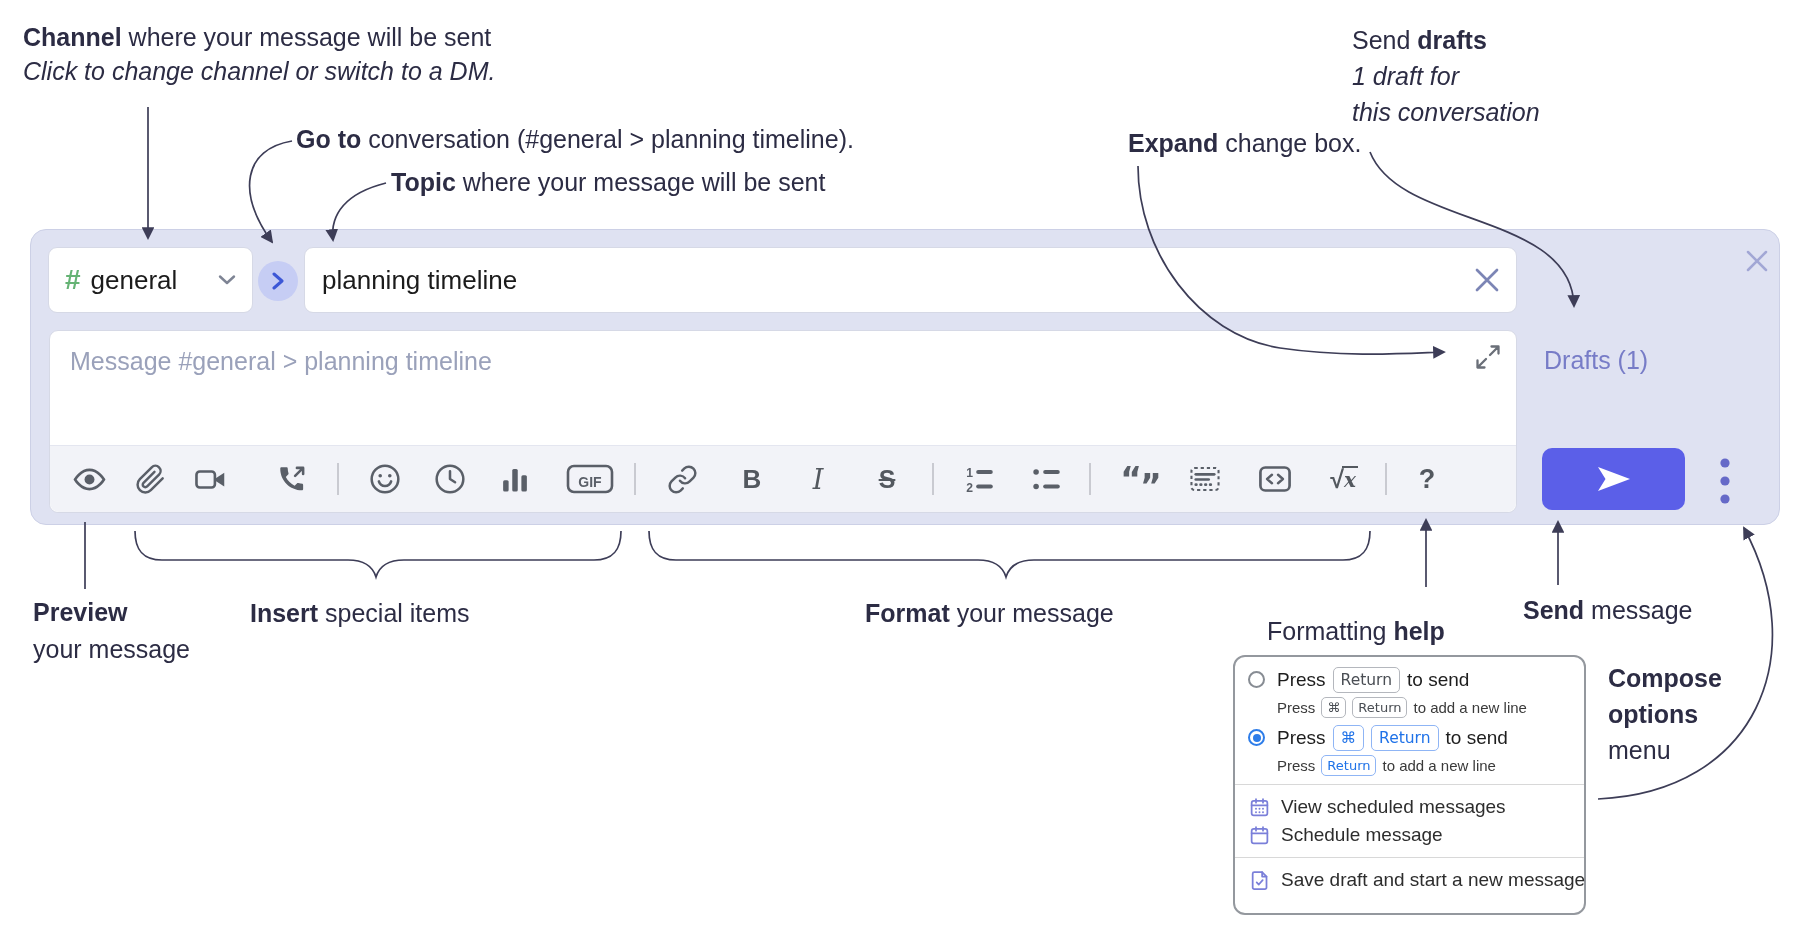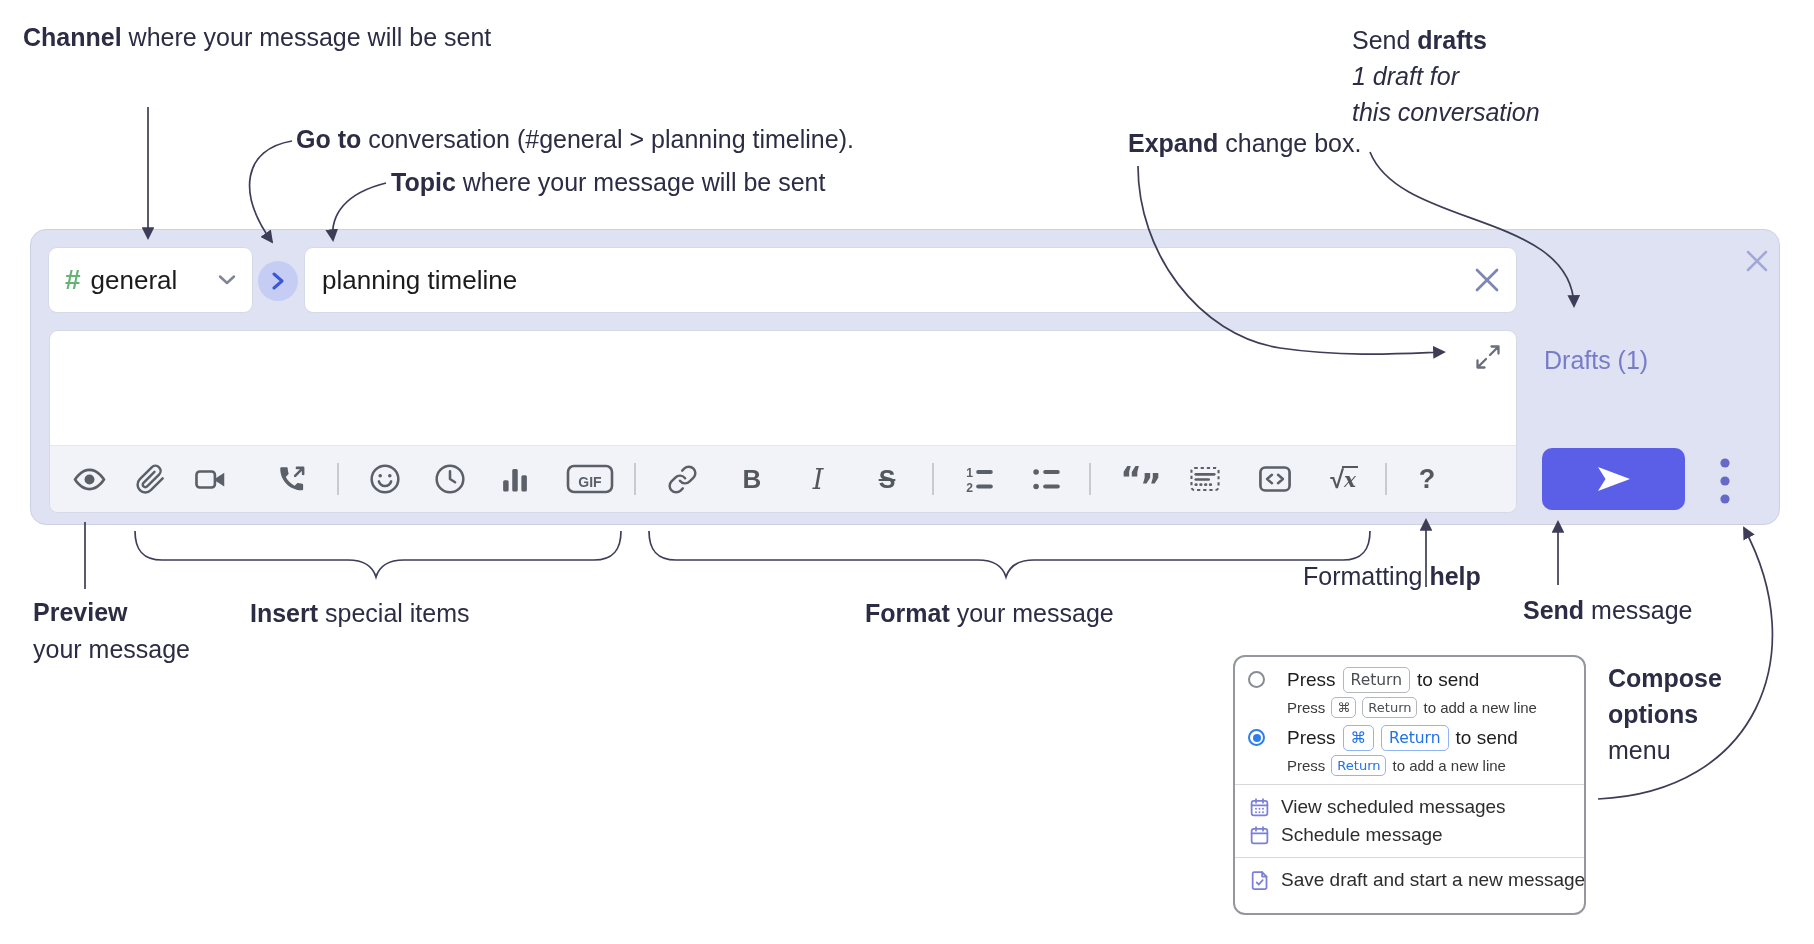--- a/index.html
+++ b/index.html
@@ -10,21 +10,21 @@
   .ann b{font-weight:700;}
   .ann .it{font-style:italic;}
   #ann-channel{left:23px;top:20px;}
   #ann-goto{left:296px;top:122px;}
   #ann-topic{left:391px;top:165px;text-align:right;}
   #ann-expand{left:1128px;top:126px;}
   #ann-drafts{left:1352px;top:22px;line-height:36px;}
   #ann-preview{left:33px;top:594px;line-height:37px;}
   #ann-insert{left:250px;top:596px;}
   #ann-format{left:865px;top:596px;}
-  #ann-help{left:1267px;top:559px;margin-left:36px;}
+  #ann-help{left:1267px;top:614px;}
   #ann-send{left:1523px;top:593px;}
   #ann-compose-opts{left:1608px;top:660px;line-height:36px;}
   
   #overlay{position:absolute;left:0;top:0;width:1814px;height:944px;pointer-events:none;z-index:50;}
   
   #compose{position:absolute;left:30px;top:229px;width:1750px;height:296px;background:#dfe2f2;
            border:1px solid #ccd0e6;border-radius:16px;box-sizing:border-box;}
   #channel-pill{position:absolute;left:17px;top:17px;width:205px;height:66px;background:#fff;
            border:1px solid #d6d9e6;border-radius:9px;box-sizing:border-box;display:flex;
            align-items:center;padding:0 16px;cursor:pointer;}
@@ -63,21 +63,21 @@
   .glyph-math .rx{font-family:"DejaVu Serif",serif;font-style:italic;font-size:20px;font-weight:600;
            border-top:2.4px solid #53585f;padding:0 2px;margin-left:-2px;}
   #drafts-link{position:absolute;left:1513px;top:116px;font-size:25px;color:#777cc7;cursor:pointer;}
   #send-btn{position:absolute;left:1511px;top:218px;width:143px;height:62px;background:#5b5fe8;
            border-radius:10px;display:flex;align-items:center;justify-content:center;cursor:pointer;}
   #compose-opts-btn{position:absolute;left:1682px;top:226px;width:24px;height:50px;display:flex;
            align-items:center;justify-content:center;cursor:pointer;}
   
   #popup{position:absolute;left:1233px;top:655px;width:353px;height:260px;background:#fff;
          border:2px solid #94989e;border-radius:12px;box-sizing:border-box;padding:10px 13px 8px 13px;z-index:10;}
-  .opt-row{display:flex;gap:22px;margin-bottom:7px;cursor:pointer;}
+  .opt-row{display:flex;gap:12px;margin-bottom:7px;cursor:pointer;}
   .radio{width:17px;height:17px;border:2px solid #878c93;border-radius:50%;margin-top:4px;
          flex:0 0 auto;position:relative;box-sizing:border-box;}
   .radio.sel{border-color:#2e7de9;}
   .radio.sel::after{content:"";position:absolute;left:2.5px;top:2.5px;width:8px;height:8px;
          border-radius:50%;background:#2e7de9;}
   .opt-main{font-size:19px;color:#1d1d1d;display:flex;align-items:center;gap:7px;white-space:nowrap;}
   .opt-sub{font-size:15px;color:#3a3a3a;display:flex;align-items:center;gap:6px;margin-top:4px;white-space:nowrap;}
   .key{display:inline-block;border:1.5px solid #b4b7bd;border-radius:5px;padding:0 7px;
        line-height:24px;font-size:15.5px;color:#4a4e54;background:#fff;
        font-family:"DejaVu Sans",sans-serif;}
@@ -86,20 +86,21 @@
   .pop-div{height:1px;background:#d8d8d8;margin:8px -13px;}
   .menu-item{display:flex;align-items:center;gap:11px;font-size:19px;color:#2d2d2d;
        padding:3px 1px;cursor:pointer;white-space:nowrap;}
   .menu-item svg{flex:0 0 auto;}
 </style>
 </head>
 <body>
 
 <div class="ann" id="ann-channel">
   <div><b>Channel</b><span> where your message will be sent</span></div>
+  <div class="it">Click to change channel or switch to a DM.</div>
 </div>
 <div class="ann" id="ann-goto">
   <b>Go to</b><span> conversation (#general &gt; planning timeline).</span>
 </div>
 <div class="ann" id="ann-topic">
   <b>Topic</b><span> where your message will be sent</span>
 </div>
 <div class="ann" id="ann-expand">
   <b>Expand</b><span> change box.</span>
 </div>
@@ -157,20 +158,21 @@
     </span>
   </div>
 
   <span id="compose-close">
     <svg width="24" height="24" viewBox="0 0 24 24">
         <path d="M3 3 L21 21 M21 3 L3 21" stroke="#a2a7d5" stroke-width="2.5" stroke-linecap="round"></path>
       </svg>
   </span>
 
   <div id="msg-container">
+    <textarea id="msg-textarea" placeholder="Message #general &gt; planning timeline" style=""></textarea>
     <span id="expand-btn">
       <svg width="28" height="28" viewBox="0 0 28 28">
         <g fill="none" stroke="#6a6f78" stroke-width="2.3" stroke-linecap="round" stroke-linejoin="round">
           <path d="M16 12 L24.5 3.5 M17.5 3.5 H24.5 V10.5"></path>
           <path d="M12 16 L3.5 24.5 M3.5 17.5 V24.5 H10.5"></path>
         </g>
       </svg>
     </span>
 
     <div id="toolbar">

